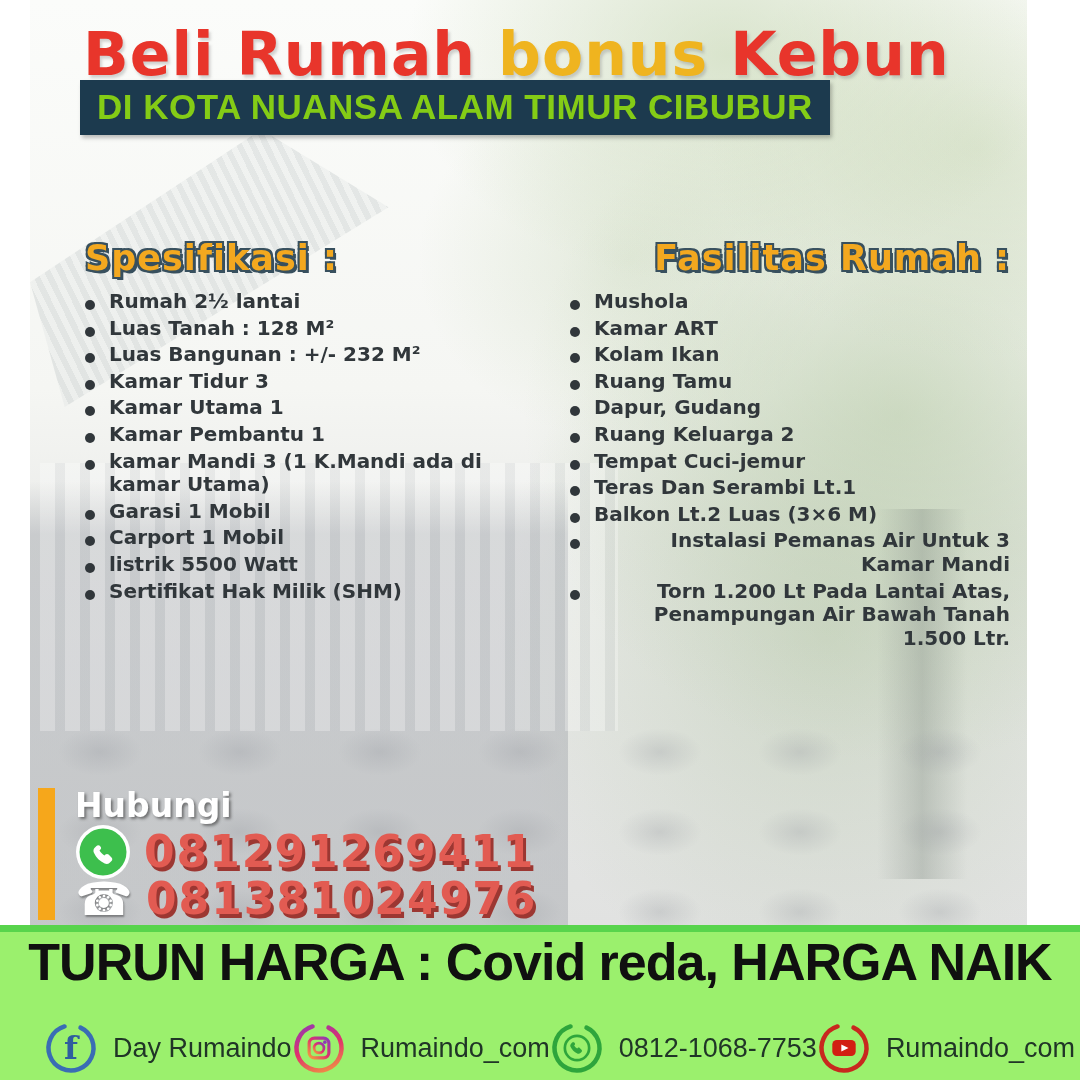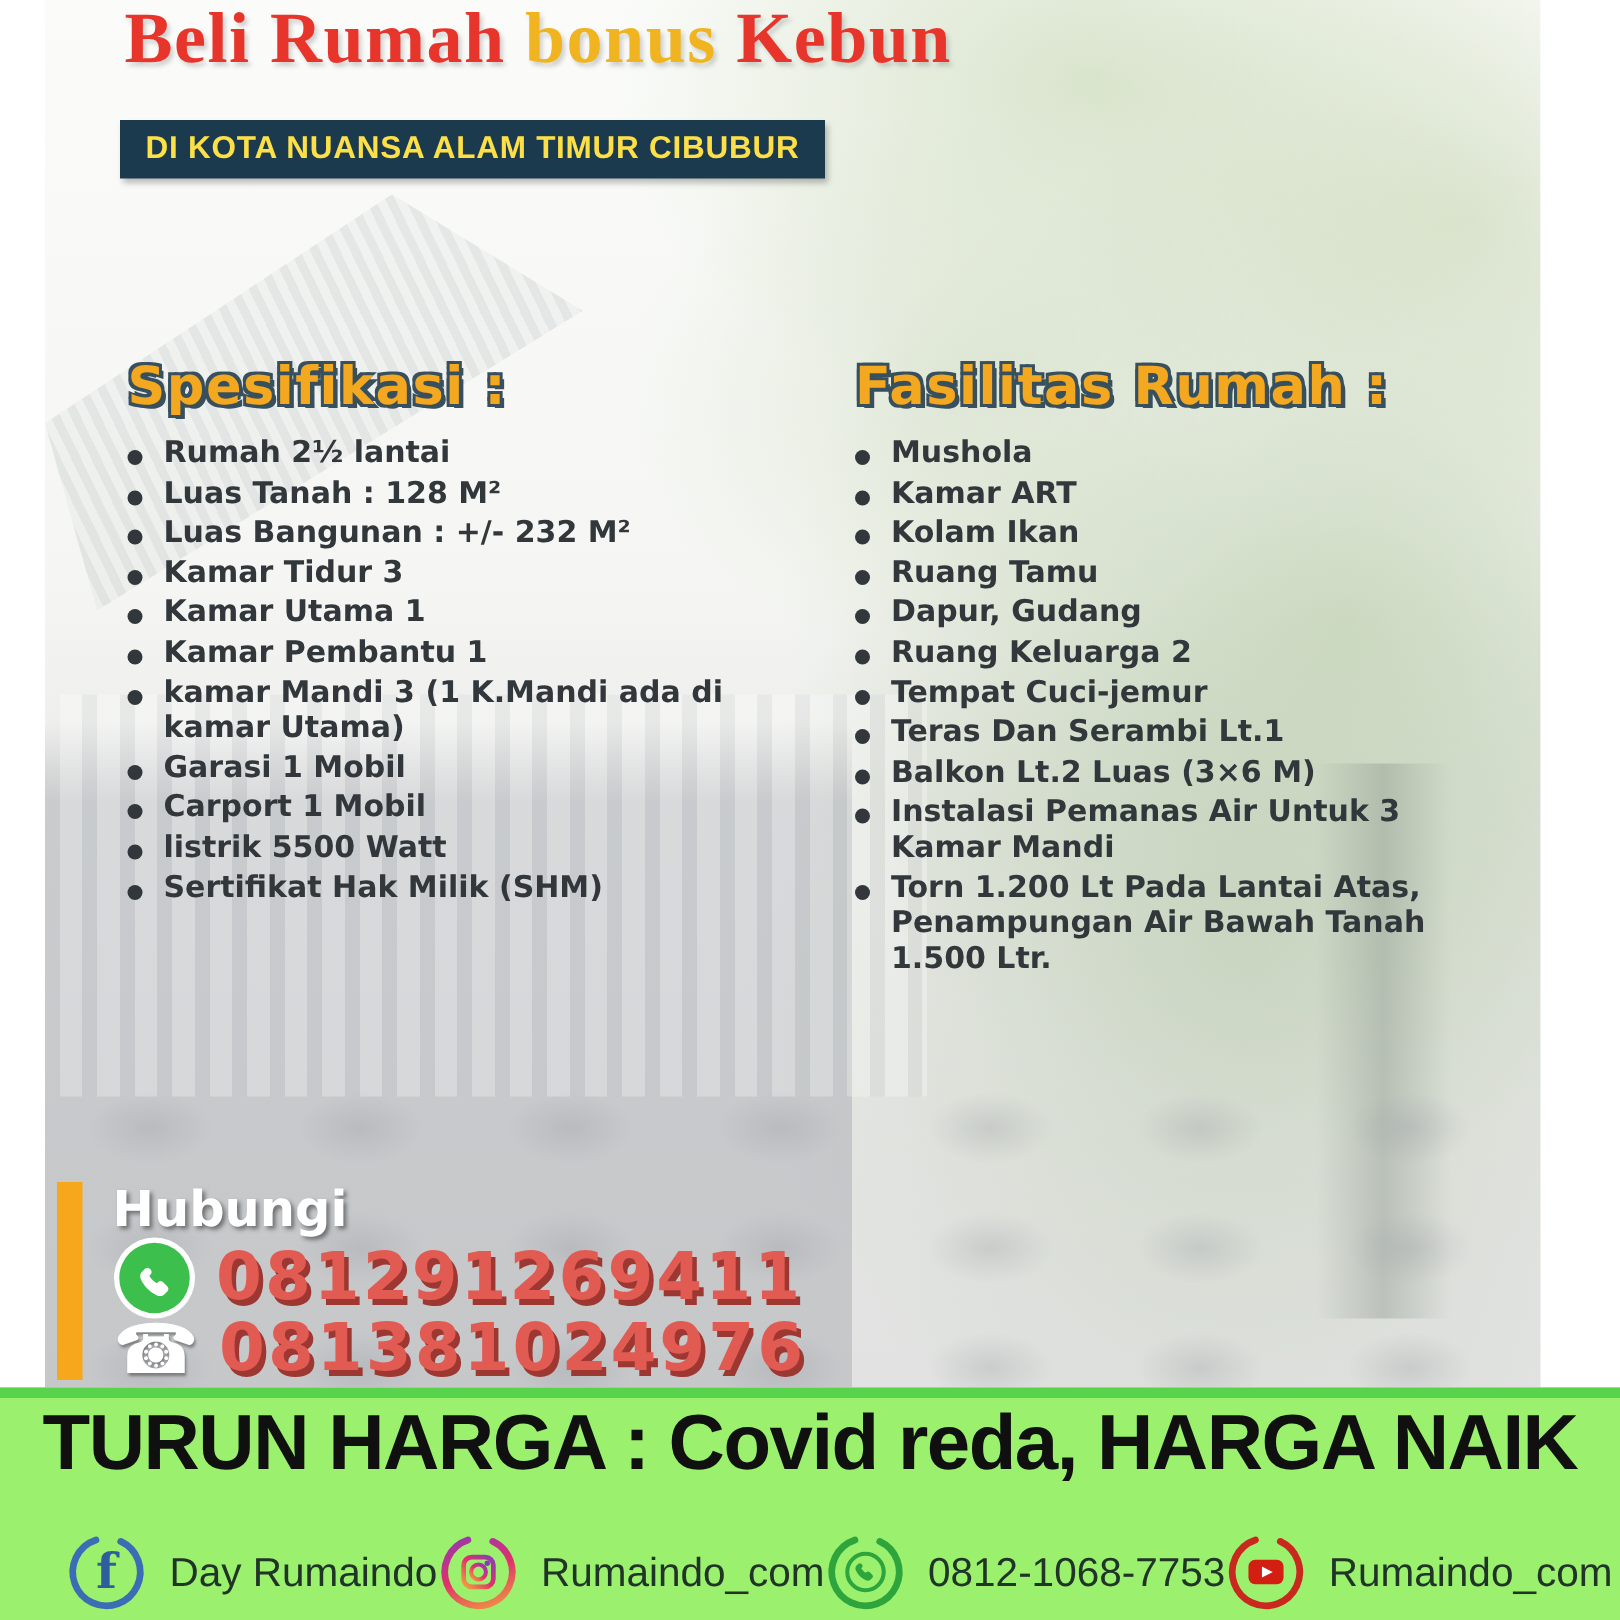--- a/index.html
+++ b/index.html
@@ -30,38 +30,37 @@
     background:repeating-linear-gradient(90deg, rgba(255,255,255,.85) 0 15px, rgba(196,200,205,.6) 15px 25px);
     opacity:.32;}
   .trunk{position:absolute;right:6%;top:55%;width:90px;height:40%;
     background:linear-gradient(90deg, rgba(128,138,130,0), rgba(128,138,130,.35), rgba(128,138,130,0));}
   .pavement{position:absolute;left:0;bottom:0;width:100%;height:23%;
     background-image:radial-gradient(ellipse 60px 34px at 50% 50%, rgba(148,151,158,.5), rgba(148,151,158,0) 70%);
     background-size:140px 80px;opacity:.55;}
 
   
   .title{
-    position:absolute;left:53px;top:0;width:910px;margin:0;
-    font-size:48px;font-weight:bold;letter-spacing:1px;line-height:1.08;white-space:nowrap;
+    position:absolute;left:53px;top:22px;width:910px;margin:0;
+    font-size:60px;font-weight:bold;letter-spacing:1px;line-height:1.08;white-space:nowrap;
     text-shadow:2px 3px 3px rgba(130,130,130,.35);
-    font-family:Liberation Serif, serif;
   }
   .title .red{color:#e8352b;}
   .title .yellow{color:#efb41f;}
   .badge{
     position:absolute;left:50px;top:80px;display:inline-block;
-    background:#1c3a4e;color:#fde047;font-family:"Liberation Sans",sans-serif;
-    font-weight:bold;font-size:21px;letter-spacing:.5px;padding:7px 17px 8px;
+    background:#1c3a4e;color:#84cc16;font-family:"Liberation Sans",sans-serif;
+    font-weight:bold;font-size:35px;letter-spacing:.5px;padding:7px 17px 8px;
     box-shadow:2px 3px 4px rgba(0,0,0,.25);
   }
 
   
   .col{position:absolute;top:238px;}
   .col-spec{left:55px;width:430px;}
-  .col-fas{left:540px;width:440px;}
+  .col-fas{left:540px;width:440px;text-align:right;}
   .col h2{
     margin:0 0 12px;font-size:35px;font-weight:bold;color:#f3a81f;letter-spacing:1px;
     text-shadow:-2px -2px 0 #38505e, 2px -2px 0 #38505e, -2px 2px 0 #38505e, 3px 3px 0 #38505e;
   }
   .col ul{list-style:none;margin:0;padding:0;}
   .col li{
     display:flex;gap:14px;margin-bottom:3px;
     font-size:20px;font-weight:bold;line-height:1.18;color:#31373b;
   }
   .col li::before{

